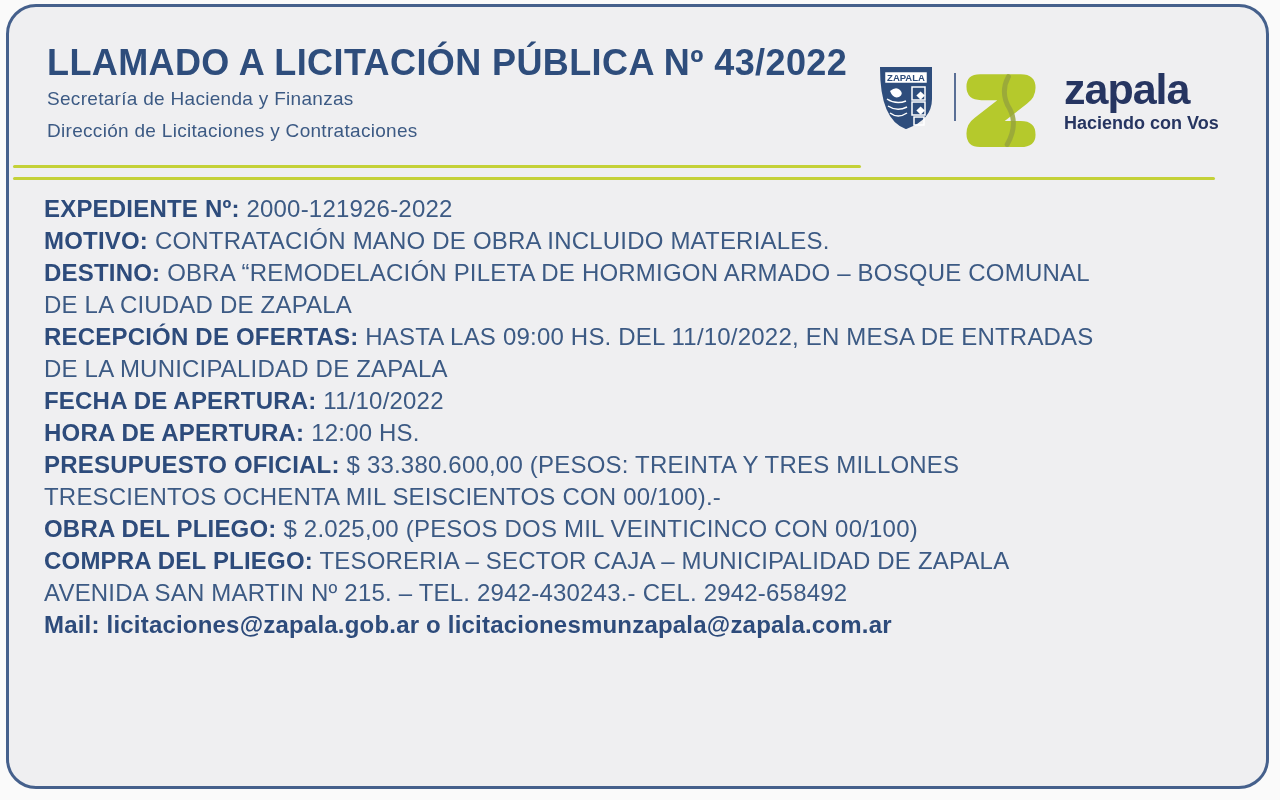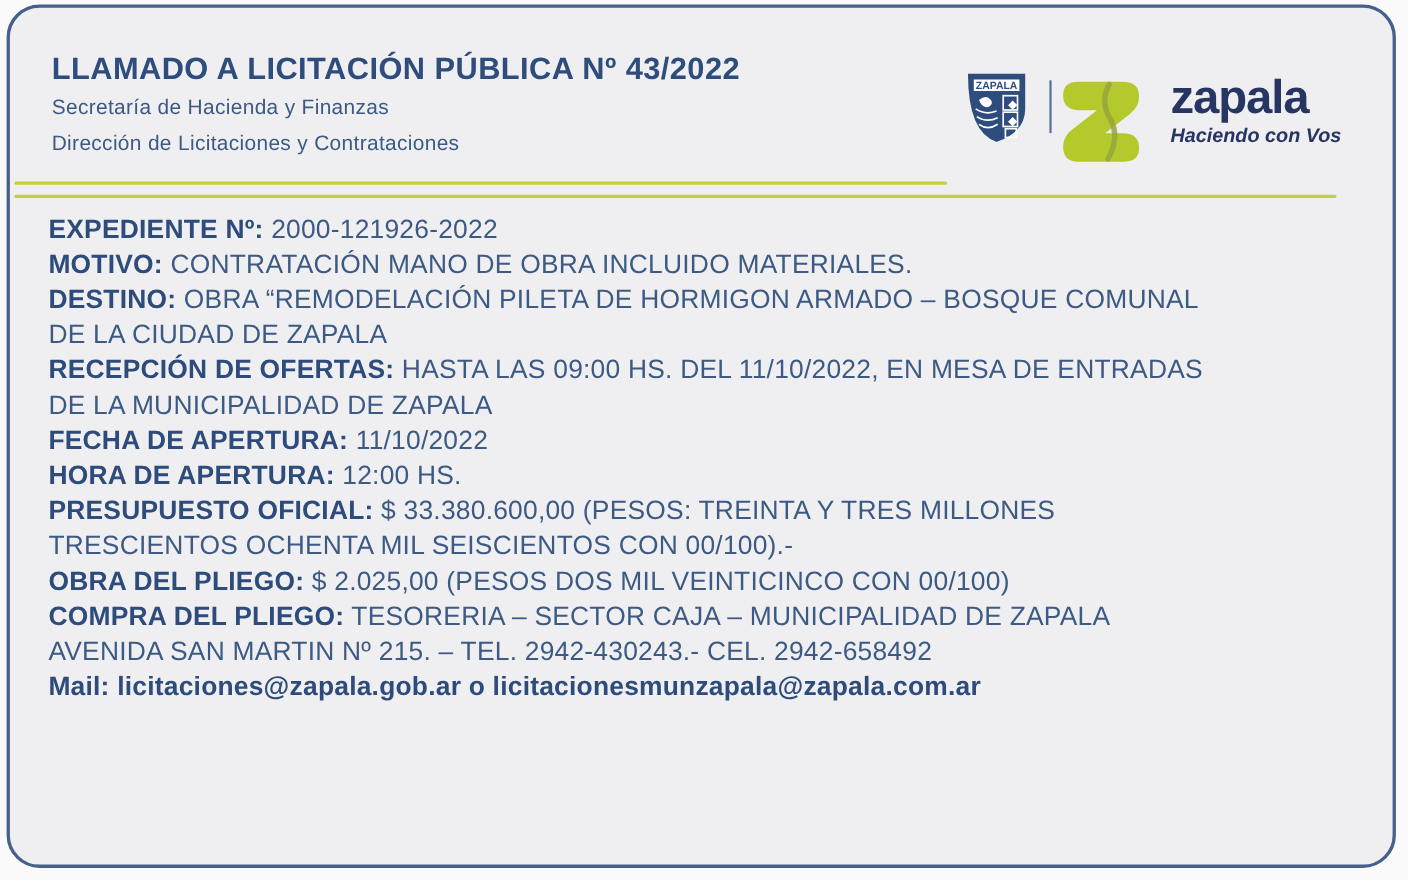--- a/index.html
+++ b/index.html
@@ -10,21 +10,21 @@
   }
   .card{
     position:absolute;left:6px;top:4px;width:1263px;height:785px;
     background:#efeff1;
     border:3px solid #45608c;
     border-radius:30px;
     box-sizing:border-box;
   }
   .header{position:absolute;left:38px;top:36px;}
   .doc-title{
-    font-size:28px;font-weight:bold;color:#2e4d7c;
+    font-size:36px;font-weight:bold;color:#2e4d7c;
     letter-spacing:0.4px;line-height:40px;
   }
   .doc-subtitle{
     font-size:19px;font-weight:normal;color:#3c5a84;
     letter-spacing:0.3px;line-height:32px;
   }
   .rule{position:absolute;height:3px;background:#c4d138;border-radius:2px;}
   .rule.r1{left:4px;top:158px;width:848px;}
   .rule.r2{left:4px;top:170px;width:1202px;}
   .logo-block{position:absolute;right:42px;top:54px;height:100px;}
@@ -36,21 +36,21 @@
   .zicon{position:absolute;right:186px;top:8px;}
   .wordmark{
     position:absolute;right:0px;top:6px;width:160px;text-align:left;
   }
   .wordmark .name{
     font-size:43px;font-weight:bold;color:#263561;
     letter-spacing:-1px;line-height:44px;
   }
   .wordmark .tagline{
     font-size:18px;font-weight:bold;color:#263561;
-    letter-spacing:0px;margin-top:2px;white-space:nowrap;font-style:italic;
+    letter-spacing:0px;margin-top:2px;white-space:nowrap;
   }
   .body-text{position:absolute;left:35px;top:186px;width:1215px;}
   .line{
     font-size:24px;line-height:32px;letter-spacing:0.2px;
     white-space:nowrap;color:#3c5a84;
   }
   .line .lbl{font-weight:bold;color:#2d4b7b;}
   .line .val{font-weight:normal;color:#3c5a84;}
 </style>
 </head>

